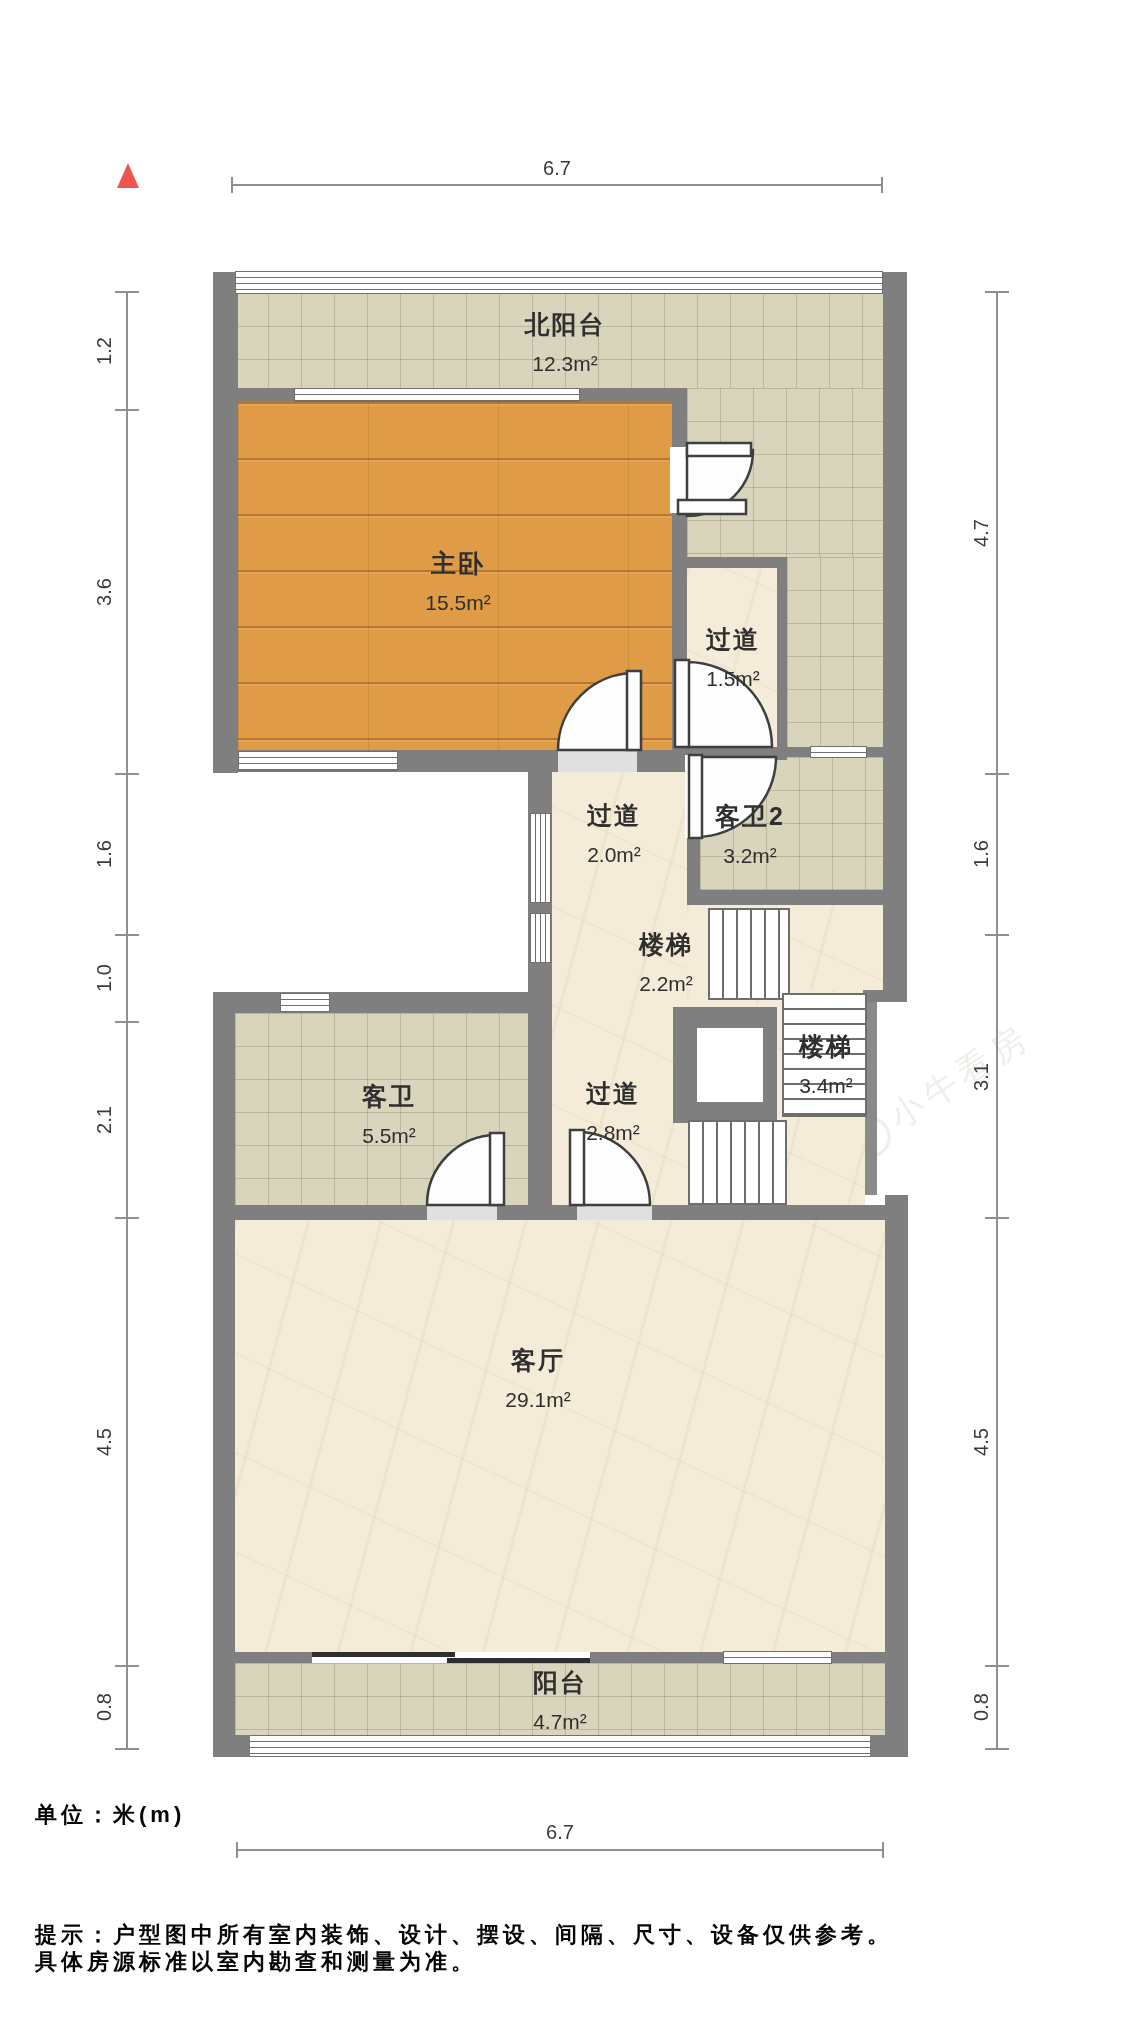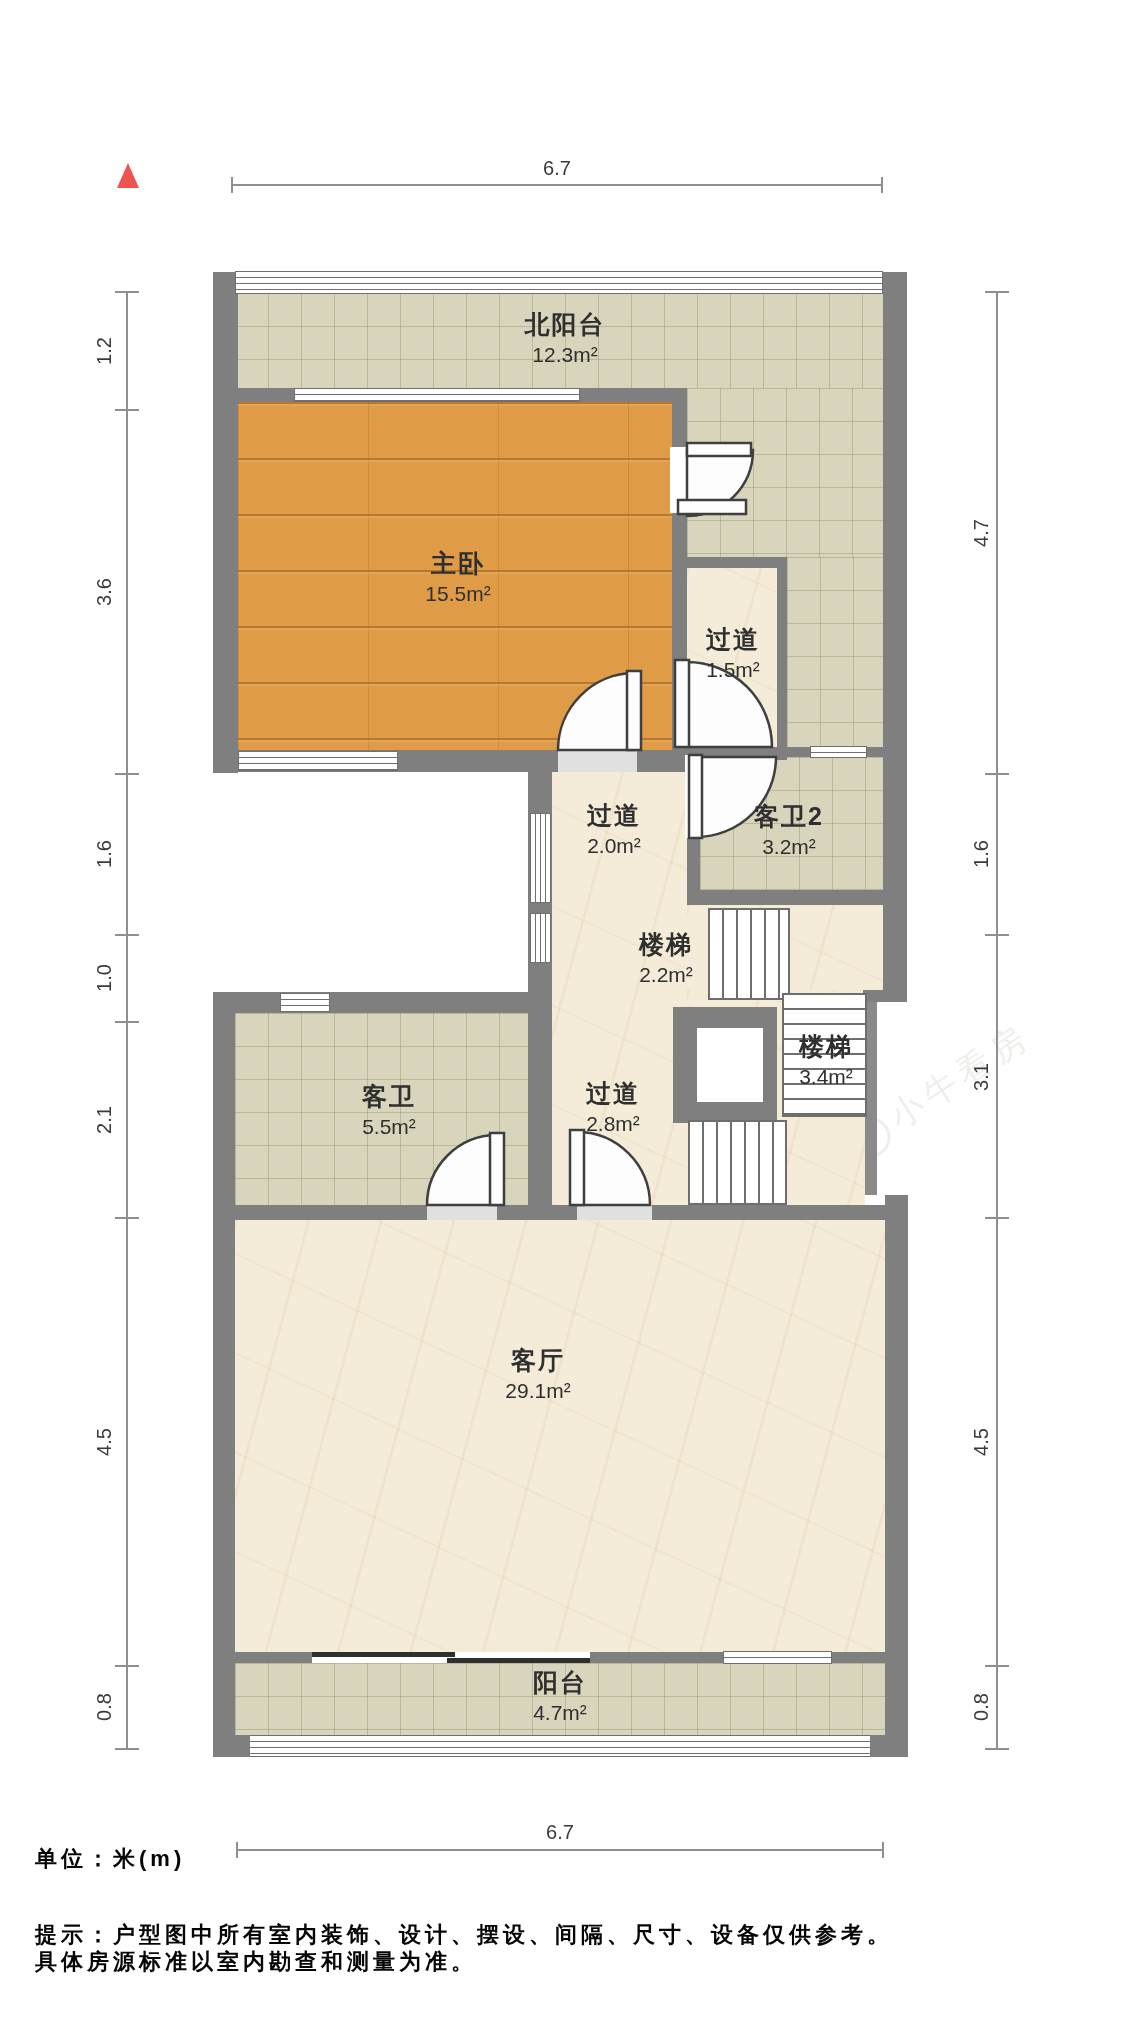--- a/index.html
+++ b/index.html
@@ -21,21 +21,21 @@
   .win-h{background-image:repeating-linear-gradient(180deg,transparent 0 5px,#6f6f6f 5px 6px);}
   .win-v{background-image:repeating-linear-gradient(90deg,transparent 0 4px,#6f6f6f 4px 5px);}
   .stair{position:absolute;background:#fff;border:2px solid #6e6e6e;box-sizing:border-box;}
   .stair-v{background-image:repeating-linear-gradient(90deg,transparent 0 12px,#6e6e6e 12px 14px);}
   .stair-h{background-image:repeating-linear-gradient(180deg,transparent 0 13px,#6e6e6e 13px 15px);}
   .gapw{position:absolute;background:#fff;}
   .sill{position:absolute;background:#e0e0e0;}
   .slide-bar{position:absolute;background:#2f2f2f;}
   .room-label{position:absolute;transform:translateX(-50%);text-align:center;color:#2f2f2f;white-space:nowrap;line-height:1;}
   .room-name{font-size:25px;font-weight:600;letter-spacing:2px;}
-  .room-area{font-size:21px;font-weight:500;margin-top:7px;letter-spacing:0;}
+  .room-area{font-size:21px;font-weight:500;margin-top:16px;letter-spacing:0;}
   .dimline{position:absolute;background:#8f8f8f;}
   .dim-label{position:absolute;font-size:20px;color:#3a3a3a;transform:translate(-50%,-50%);white-space:nowrap;}
   .dim-label.rot{transform:translate(-50%,-50%) rotate(-90deg);}
   .north{position:absolute;width:0;height:0;border-left:11px solid transparent;border-right:11px solid transparent;}
   .footer-line{position:absolute;left:35px;color:#050505;font-weight:700;font-size:22px;letter-spacing:4px;white-space:nowrap;}
   .wm{position:absolute;transform:translate(-50%,-50%) rotate(-33deg);font-size:34px;color:#8a7f63;opacity:.13;letter-spacing:6px;white-space:nowrap;}
   .wm .ring{display:inline-block;width:34px;height:34px;border:3px solid #8a7f63;border-radius:50%;vertical-align:middle;margin-right:8px;}
   svg.doors{position:absolute;left:0;top:0;}
 </style>
 </head>
@@ -139,21 +139,21 @@
     <div class="room-area">15.5m²</div>
   </div>
   <div class="room-label" style="left:733px;top:627px;">
     <div class="room-name">过道</div>
     <div class="room-area">1.5m²</div>
   </div>
   <div class="room-label" style="left:614px;top:803px;">
     <div class="room-name">过道</div>
     <div class="room-area">2.0m²</div>
   </div>
-  <div class="room-label" style="left:789px;top:804px;">
+  <div class="room-label" style="left:750px;top:804px;">
     <div class="room-name">客卫2</div>
     <div class="room-area">3.2m²</div>
   </div>
   <div class="room-label" style="left:666px;top:932px;">
     <div class="room-name">楼梯</div>
     <div class="room-area">2.2m²</div>
   </div>
   <div class="room-label" style="left:826px;top:1034px;">
     <div class="room-name">楼梯</div>
     <div class="room-area">3.4m²</div>
@@ -210,17 +210,17 @@
   <div class="dimline" style="left:985px;top:934px;width:24px;height:2px;"></div>
   <div class="dimline" style="left:985px;top:1217px;width:24px;height:2px;"></div>
   <div class="dimline" style="left:985px;top:1665px;width:24px;height:2px;"></div>
   <div class="dimline" style="left:985px;top:1748px;width:24px;height:2px;"></div>
   <div class="dim-label rot" style="left:981px;top:533px;">4.7</div>
   <div class="dim-label rot" style="left:981px;top:854px;">1.6</div>
   <div class="dim-label rot" style="left:981px;top:1077px;">3.1</div>
   <div class="dim-label rot" style="left:981px;top:1442px;">4.5</div>
   <div class="dim-label rot" style="left:981px;top:1707px;">0.8</div>
 
-  <div class="footer-line" style="top:1844px;">单位：米(m)</div>
+  <div class="footer-line" style="top:1800px;">单位：米(m)</div>
   <div class="footer-line" style="top:1947px;">具体房源标准以室内勘查和测量为准。</div>
   <div class="footer-line" style="top:1920px;">提示：户型图中所有室内装饰、设计、摆设、间隔、尺寸、设备仅供参考。</div>
 
 </div>
 
 </body></html>

